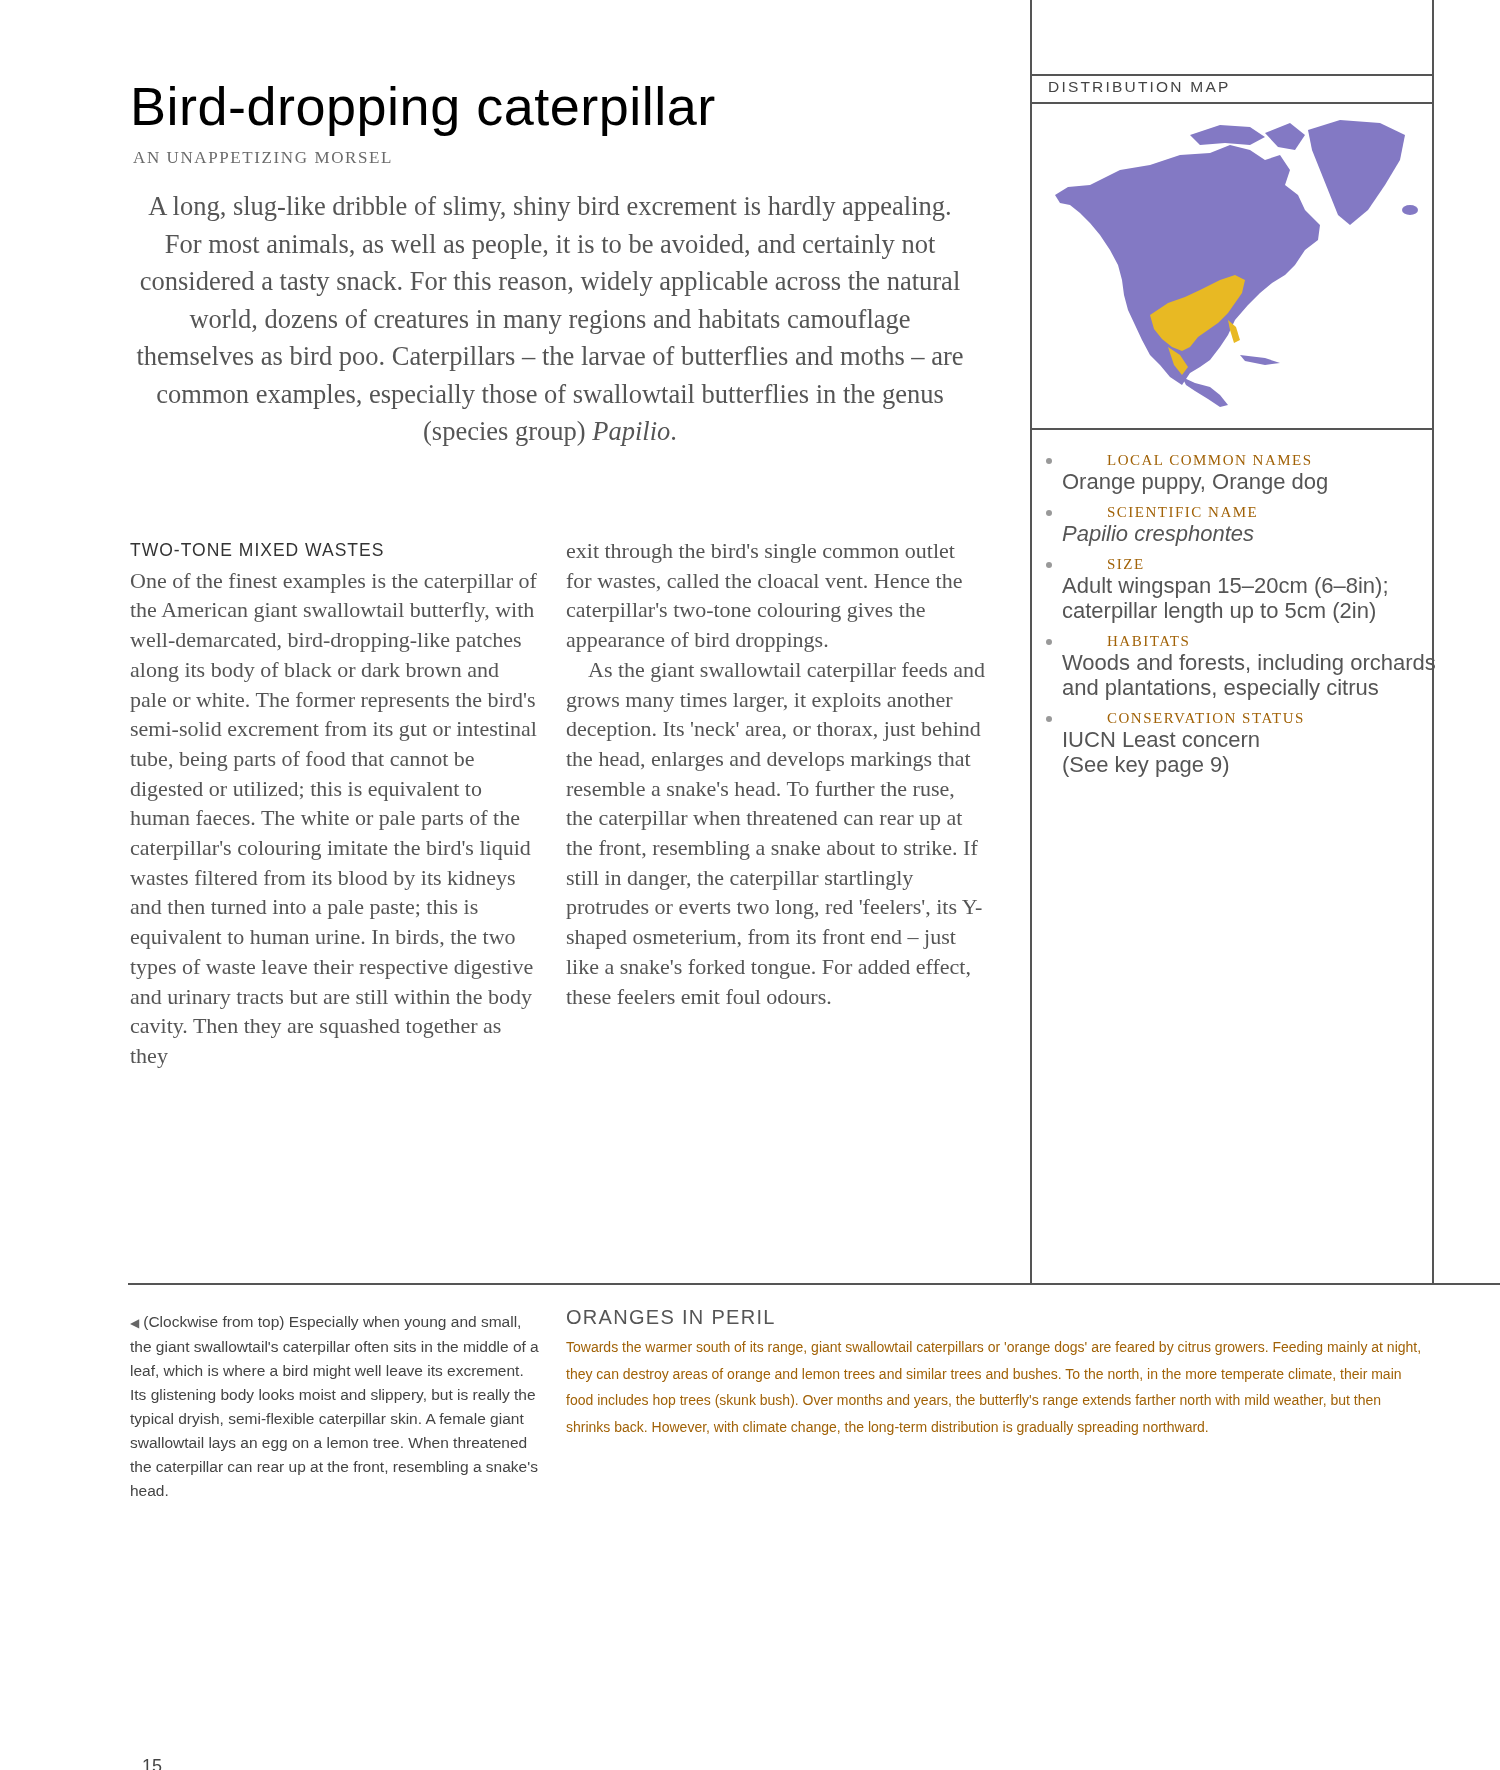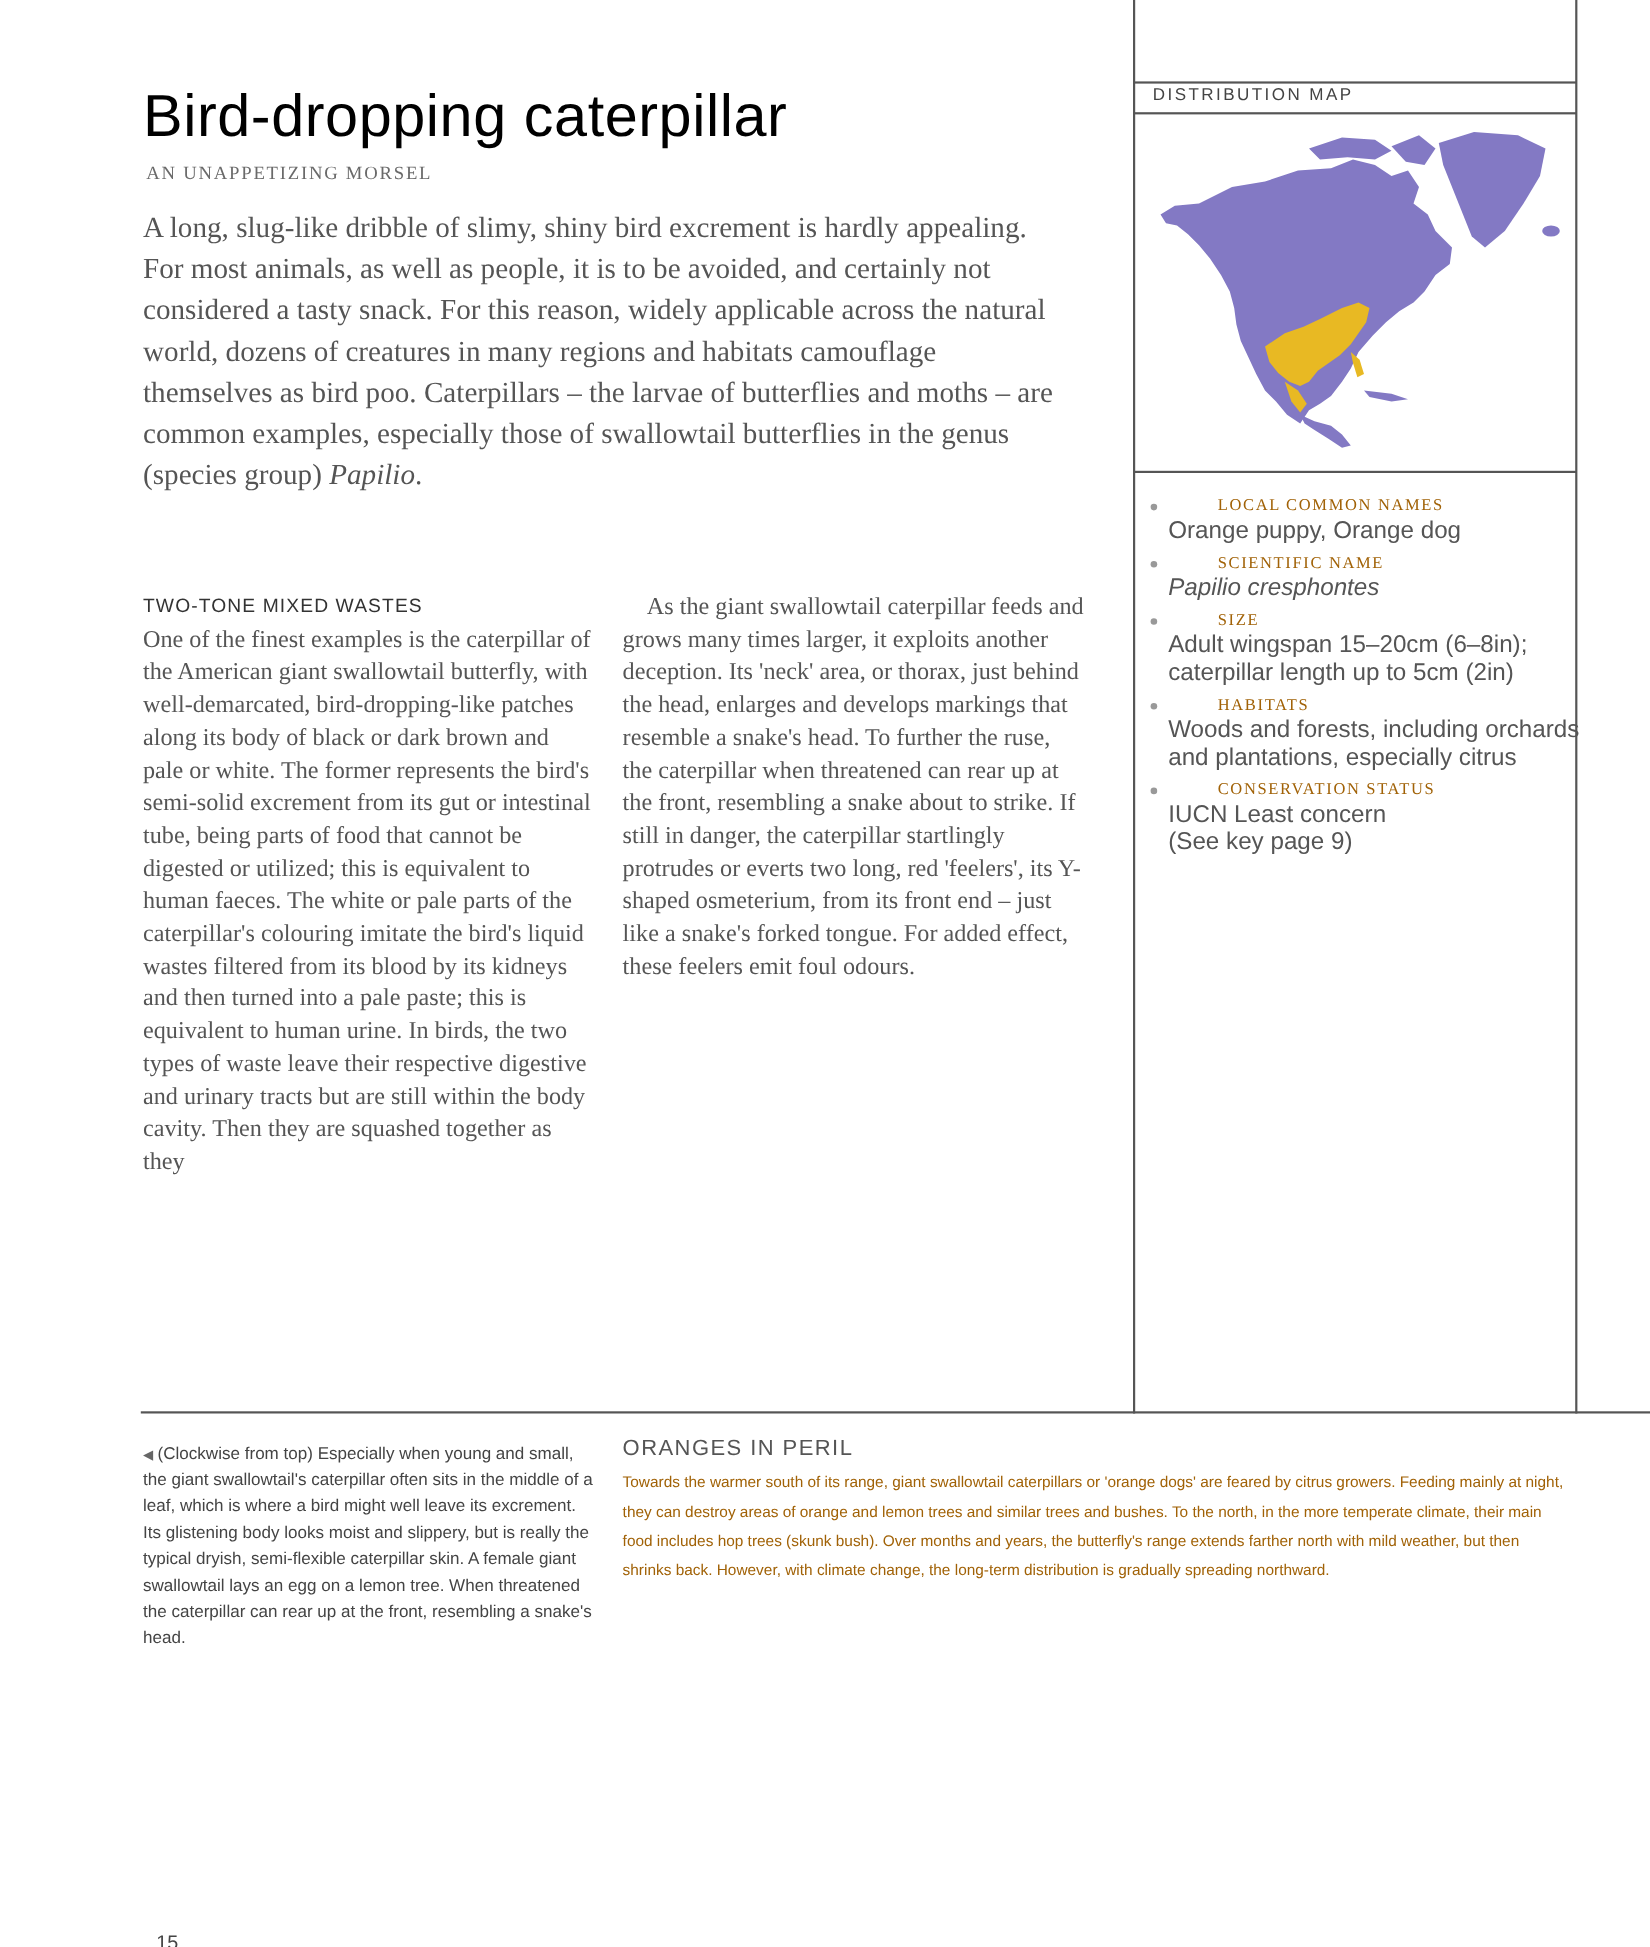--- a/index.html
+++ b/index.html
@@ -1,20 +1,20 @@
 <!DOCTYPE html>
 <html><head>
 <meta charset="utf-8">
 <style>
   html, body { margin:0; padding:0; background:#ffffff; }
   body { width:1500px; height:1770px; position:relative; overflow:hidden; font-family:"DejaVu Serif", serif; color:#4a4a4a; }
   .abs { position:absolute; }
   .title { left:130px; top:75px; font-family:"Liberation Sans", sans-serif; font-size:54px; color:#000000; letter-spacing:0.5px; font-weight:normal; }
   .subtitle { left:133px; top:148px; font-family:"Liberation Serif", serif; font-size:17px; letter-spacing:1.6px; color:#6a6a6a; }
-  .intro { left:130px; top:188px; width:840px; font-family:"Liberation Serif", serif; font-size:26.5px; line-height:37.5px; color:#555; }
+  .intro { left:130px; top:188px; width:840px; font-family:"Liberation Serif", serif; font-size:26.5px; line-height:37.5px; color:#555;text-align:center; }
   .intro em { font-style:italic; }
   .col { font-family:"Liberation Serif", serif; font-size:22px; line-height:29.7px; color:#555; }
   .col1 { left:130px; top:536px; width:410px; }
   .col2 { left:566px; top:536px; width:420px; }
   .sec-head { font-family:"Liberation Sans", sans-serif; font-size:17.5px; letter-spacing:1px; color:#333; display:block; }
   .indent { text-indent:22px; display:block; }
   .vline { background:#555; width:1.5px; }
   .hline { background:#555; height:1.5px; }
   .map-label { left:1048px; top:78px; font-family:"Liberation Sans", sans-serif; font-size:15.5px; letter-spacing:2.2px; color:#444; }
   .facts { left:1046px; top:452px; width:400px; font-family:"Liberation Sans", sans-serif; }
@@ -35,20 +35,21 @@
 
 <div class="abs title">Bird-dropping caterpillar</div>
 <div class="abs subtitle">AN UNAPPETIZING MORSEL</div>
 <div class="abs intro"><span>A long, slug-like dribble of slimy, shiny bird excrement is hardly appealing. For most animals, as well as people, it is to be avoided, and certainly not considered a tasty snack. For this reason, widely applicable across the natural world, dozens of creatures in many regions and habitats camouflage themselves as bird poo. Caterpillars – the larvae of butterflies and moths – are common examples, especially those of swallowtail butterflies in the genus (species group) </span><em>Papilio</em><span>.</span></div>
 
 <div class="abs col col1">
   <span class="sec-head">TWO-TONE MIXED WASTES</span>
   <span>One of the finest examples is the caterpillar of the American giant swallowtail butterfly, with well-demarcated, bird-dropping-like patches along its body of black or dark brown and pale or white. The former represents the bird's semi-solid excrement from its gut or intestinal tube, being parts of food that cannot be digested or utilized; this is equivalent to human faeces. The white or pale parts of the caterpillar's colouring imitate the bird's liquid wastes filtered from its blood by its kidneys and then turned into a pale paste; this is equivalent to human urine. In birds, the two types of waste leave their respective digestive and urinary tracts but are still within the body cavity. Then they are squashed together as they</span>
 </div>
 <div class="abs col col2">
+  <span style="display:block">exit through the bird's single common outlet for wastes, called the cloacal vent. Hence the caterpillar's two-tone colouring gives the appearance of bird droppings.</span>
   <span class="indent">As the giant swallowtail caterpillar feeds and grows many times larger, it exploits another deception. Its 'neck' area, or thorax, just behind the head, enlarges and develops markings that resemble a snake's head. To further the ruse, the caterpillar when threatened can rear up at the front, resembling a snake about to strike. If still in danger, the caterpillar startlingly protrudes or everts two long, red 'feelers', its Y-shaped osmeterium, from its front end – just like a snake's forked tongue. For added effect, these feelers emit foul odours.</span>
 </div>
 
 <div class="abs vline" style="left:1030px; top:0; height:1285px;"></div>
 <div class="abs vline" style="left:1432px; top:0; height:1285px;"></div>
 <div class="abs hline" style="left:1030px; top:74px; width:403px;"></div>
 <div class="abs hline" style="left:1030px; top:102px; width:403px;"></div>
 <div class="abs hline" style="left:1030px; top:428px; width:403px;"></div>
 <div class="abs hline" style="left:128px; top:1283px; width:1372px;"></div>
 

